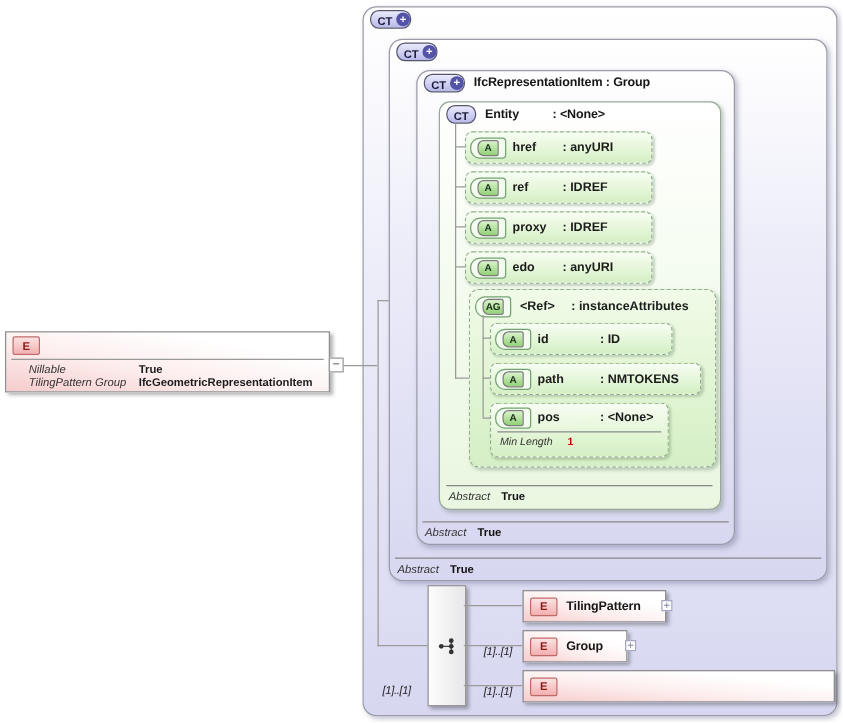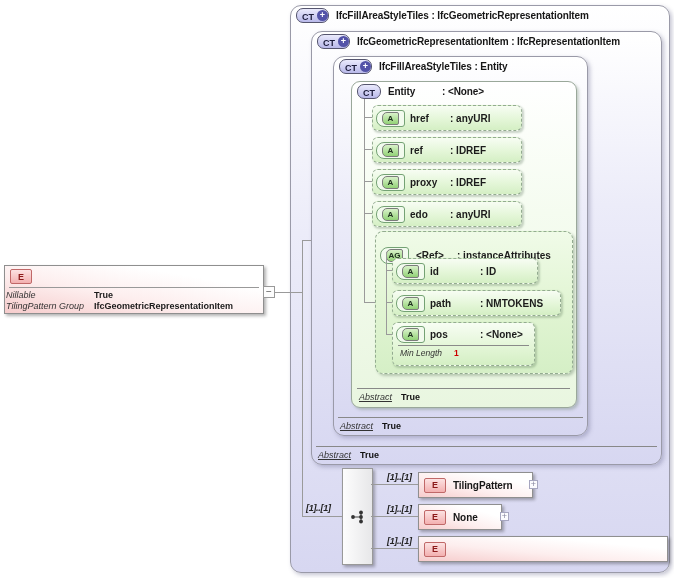--- a/index.html
+++ b/index.html
@@ -48,37 +48,37 @@
              font-size:8.5px;align-items:flex-start;}
   .facet-name{font-style:italic;color:#333;}
   .facet-red{font-weight:bold;color:#cc0000;}
 
   .agbox{border:1px dashed #93ab90;border-radius:8px;
          background:linear-gradient(180deg,#f0fbe8 0%,#e2f5d4 50%,#d5efc6 100%);
          box-shadow:2px 2px 3px rgba(60,90,60,.3);}
 
   
   .abstract-row{border-top:1px solid #888;padding:3px 0 0 2px;display:flex;gap:9px;font-size:9px;align-items:baseline;}
-  .abstract-label{font-style:italic;color:#333;text-decoration:underline;}
+  .abstract-label{font-style:italic;color:#333;}
   .abstract-value{font-weight:bold;color:#111;}
 
   
   .ebox{border:1px solid #8f8f8f;background:linear-gradient(to bottom left,#ffffff 25%,#fdeeee 60%,#f6cccc 100%);
         box-shadow:2px 2px 3px rgba(0,0,0,.3);}
   .ebox-title{display:flex;align-items:center;gap:7px;padding:3px 0 0 5px;white-space:nowrap;}
   .ebox-sep{border-top:1px solid #999;margin:3px 4px 2px 4px;}
-  .prop-row{display:flex;font-size:9px;line-height:11px;padding-left:1px;white-space:nowrap;}
+  .prop-row{display:flex;font-size:9px;line-height:11px;padding-left:18px;white-space:nowrap;}
   .prop-label{font-style:italic;color:#333;width:88px;flex:0 0 auto;}
   .prop-value{font-weight:bold;}
   .leaf-ebox{display:flex;align-items:center;gap:7px;padding-left:5px;}
 
   
   .hline{position:absolute;height:1px;background:#9a9a9a;}
   .vline{position:absolute;width:1px;background:#9a9a9a;}
-  .card{position:absolute;font-style:italic;font-weight:bold;font-size:9px;letter-spacing:-0.3px;color:#222;white-space:nowrap;}
+  .card{position:absolute;font-style:italic;font-weight:normal;font-size:9px;letter-spacing:-0.3px;color:#222;white-space:nowrap;margin-top:44px;}
 
   .minusbox{width:12px;height:12px;border:1px solid #999;background:#fdfdfd;display:flex;
             align-items:center;justify-content:center;font-size:10px;line-height:10px;color:#555;box-sizing:border-box;}
   .plusbox{width:9px;height:9px;border:1px solid #a6a6c0;background:#fbfbfe;display:flex;
            align-items:center;justify-content:center;font-size:9px;line-height:7px;color:#8888a0;box-sizing:border-box;}
 
   .compositor{border:1px solid #999;background:linear-gradient(90deg,#fdfdfd,#e7e7e9);
               box-shadow:2px 2px 3px rgba(0,0,0,.3);display:flex;align-items:center;justify-content:center;}
 </style>
 </head>
@@ -89,35 +89,33 @@
   <div class="ctbox abs" style="left:290px;top:5px;width:378px;height:566px"></div>
   <div class="ctbox abs" style="left:311px;top:31px;width:349px;height:432px"></div>
   <div class="ctbox abs" style="left:333px;top:56px;width:253px;height:378px"></div>
   <div class="entitybox abs" style="left:351px;top:81px;width:224px;height:325px"></div>
 
   <div class="ct-header abs" style="left:296px;top:8px">
     <span class="badge-ct">
         <span>CT</span>
         <span class="plus-circle">+</span>
       </span>
-    <span class="title-text">IfcFillAreaStyleTiles : IfcGeometricRepresentationItem</span>
   </div>
   <div class="ct-header abs" style="left:317px;top:34px">
     <span class="badge-ct">
         <span>CT</span>
         <span class="plus-circle">+</span>
       </span>
-    <span class="title-text">IfcGeometricRepresentationItem : IfcRepresentationItem</span>
   </div>
   <div class="ct-header abs" style="left:339px;top:59px">
     <span class="badge-ct">
         <span>CT</span>
         <span class="plus-circle">+</span>
       </span>
-    <span class="title-text">IfcFillAreaStyleTiles : Entity</span>
+    <span class="title-text">IfcRepresentationItem : Group</span>
   </div>
   <div class="ct-header abs" style="left:357px;top:84px">
     <span class="badge-ct no-plus">
         <span>CT</span>
       </span>
     <span class="title-text" style="min-width:47px">Entity</span>
     <span class="title-text">: &lt;None&gt;</span>
   </div>
 
   <div class="attr abs" style="left:372px;top:105px;width:145px;height:24px">
@@ -143,21 +141,21 @@
   </div>
   <div class="attr abs" style="left:372px;top:201px;width:145px;height:24px">
     <span class="badge-a">
         <span class="inner">A</span>
       </span>
     <span class="attr-name">edo</span>
     <span class="attr-type">: anyURI</span>
   </div>
 
   <div class="agbox abs" style="left:375px;top:231px;width:196px;height:141px"></div>
-  <div class="ct-header abs" style="left:380px;top:247px">
+  <div class="ct-header abs" style="left:380px;top:237px">
     <span class="badge-a">
         <span class="inner">AG</span>
       </span>
     <span class="attr-name" style="min-width:34px">&lt;Ref&gt;</span>
     <span class="attr-type">: instanceAttributes</span>
   </div>
   <div class="attr ag-attr abs" style="left:392px;top:258px;width:141px;height:24px">
     <span class="badge-a">
         <span class="inner">A</span>
       </span>
@@ -226,21 +224,21 @@
   </div>
 
   <div class="ebox leaf-ebox abs" style="left:418px;top:472px;width:108px;height:24px">
     <span class="badge-e">E</span>
     <span class="title-text">TilingPattern</span>
   </div>
   <div class="plusbox abs" style="left:529px;top:480px">+</div>
 
   <div class="ebox leaf-ebox abs" style="left:418px;top:504px;width:77px;height:24px">
     <span class="badge-e">E</span>
-    <span class="title-text">None</span>
+    <span class="title-text">Group</span>
   </div>
   <div class="plusbox abs" style="left:500px;top:512px">+</div>
 
   <div class="ebox leaf-ebox abs" style="left:418px;top:536px;width:243px;height:24px">
     <span class="badge-e">E</span>
   </div>
 
   <div class="hline" style="left:275px;top:292px;width:27px"></div>
   <div class="vline" style="left:302px;top:240px;height:277px"></div>
   <div class="hline" style="left:302px;top:240px;width:9px"></div>

